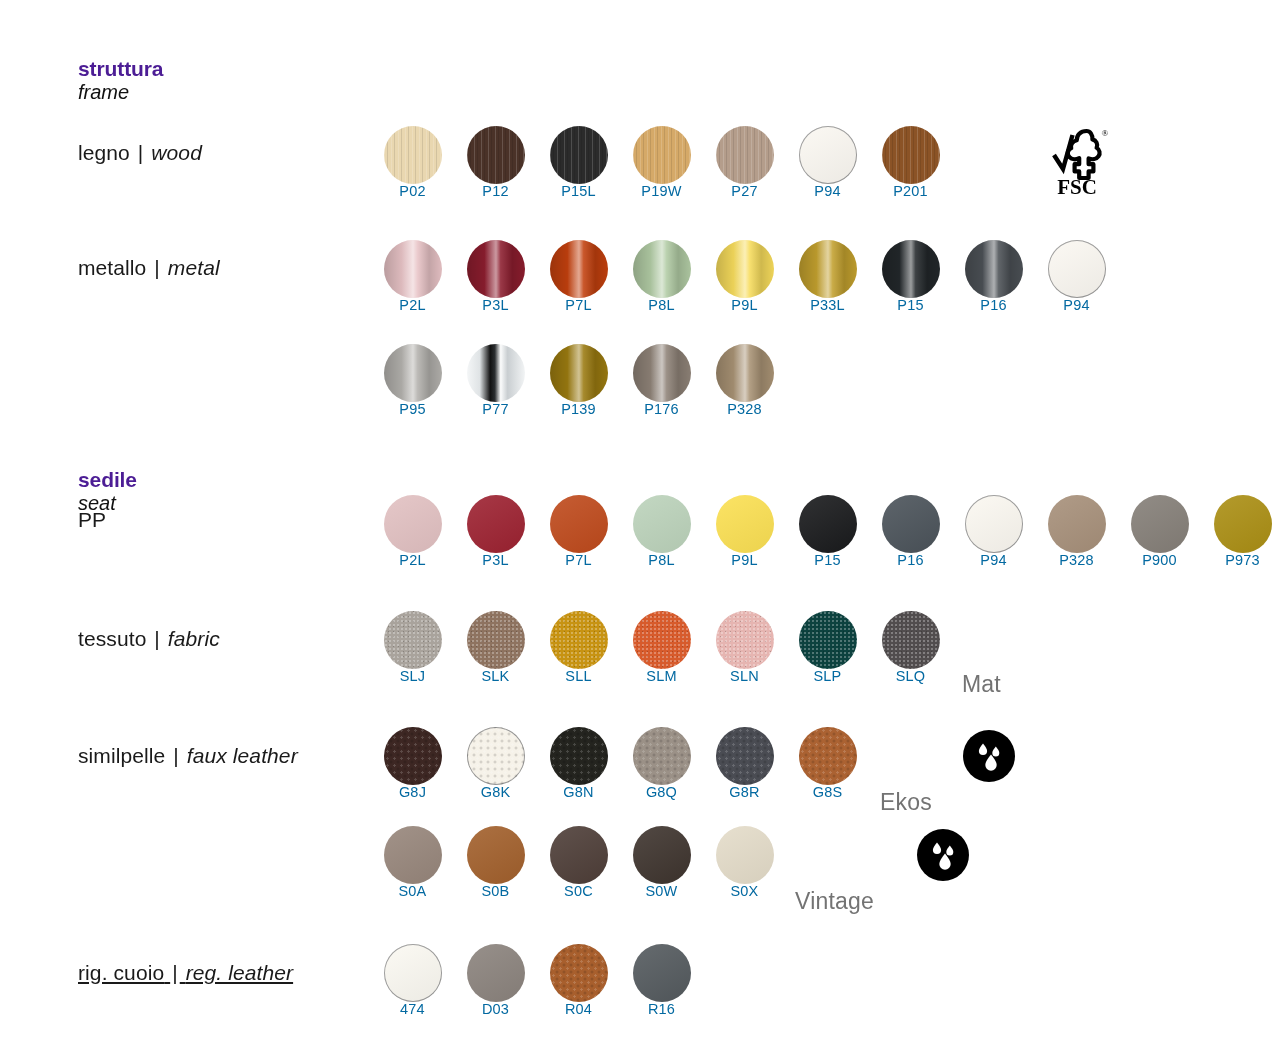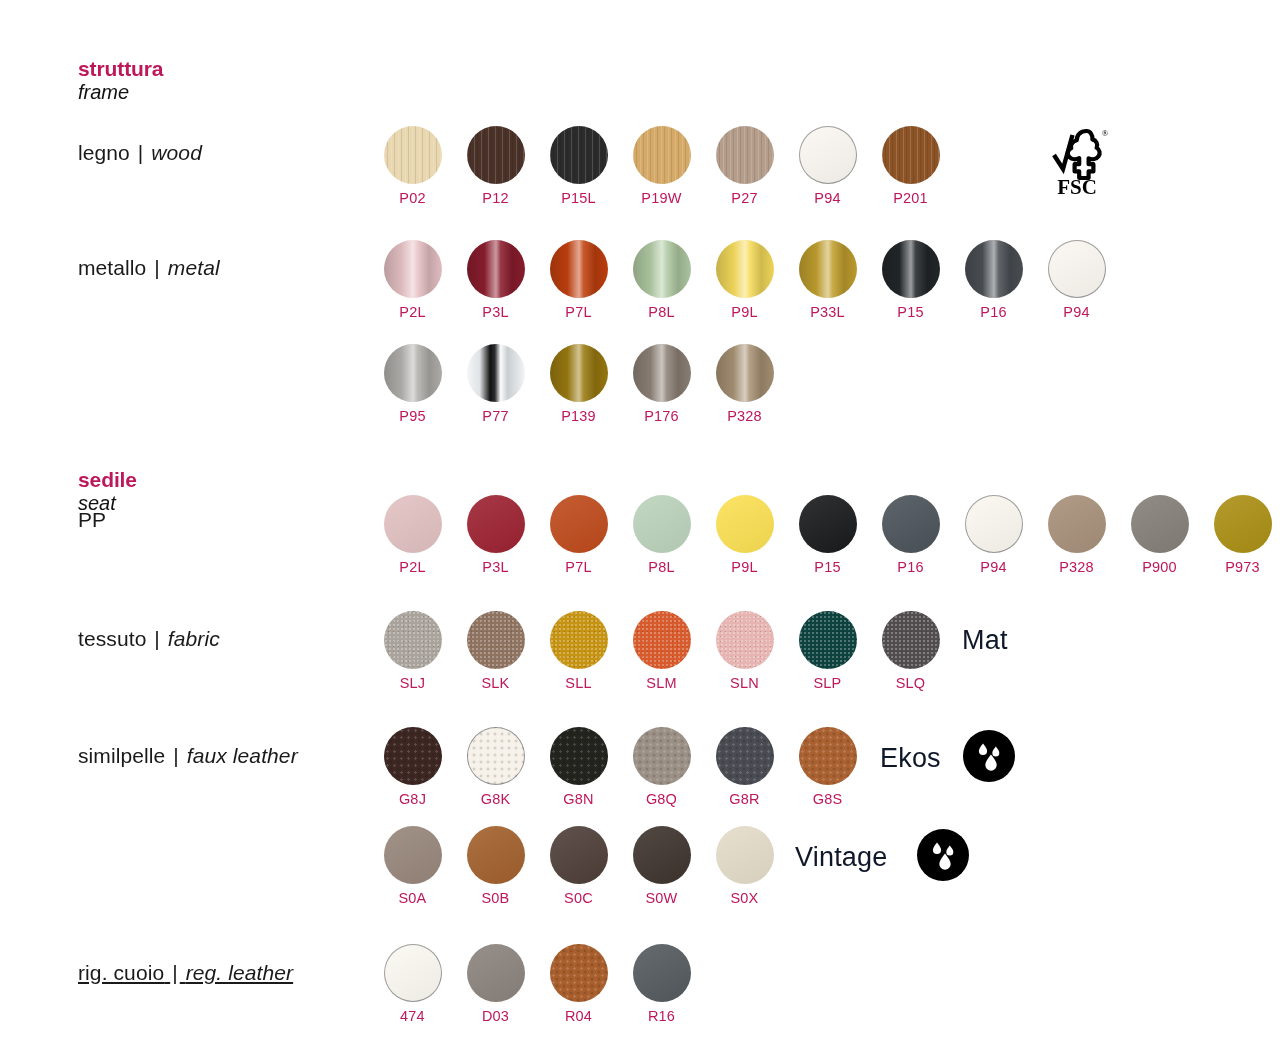--- a/index.html
+++ b/index.html
@@ -22,21 +22,21 @@
   .section-head {
     position: absolute;
     left: 78px;
     line-height: 1.16;
   }
   .section-head .it {
     display: block;
     font-weight: 700;
     font-size: 21px;
     letter-spacing: -0.1px;
-    color: #be185d;
+    color: #4c1d95;
   }
   .section-head .en {
     display: block;
     font-style: italic;
     font-weight: 400;
     font-size: 20px;
     color: #111;
   }
 
   
@@ -67,23 +67,22 @@
   }
   .swatch {
     width: 58px;
     height: 58px;
     border-radius: 50%;
     position: relative;
     overflow: hidden;
   }
   .swatch.outlined { box-shadow: inset 0 0 0 1px #9a9a9a; }
   .swatch-code {
-    margin-top: 7px;
     font-size: 14.5px;
-    color: #be185d;
+    color: #0369a1;
     letter-spacing: 0.2px;
     line-height: 1;
   }
 
   
   .tex-wood::after {
     content: "";
     position: absolute; inset: 0;
     background: repeating-linear-gradient(90deg,
        rgba(255,255,255,0.16) 0px, rgba(255,255,255,0.16) 1px,
@@ -122,23 +121,24 @@
   }
   .tex-smooth::after {
     content: "";
     position: absolute; inset: 0;
     background: linear-gradient(150deg, rgba(255,255,255,0.10), rgba(0,0,0,0.06));
   }
 
   
   .side-label {
     position: absolute;
-    font-size: 27px;
-    color: #0f172a;
+    font-size: 23px;
+    color: #737373;
     letter-spacing: 0.2px;
+    margin-top: 46px;
   }
 
   
   .drop-badge {
     position: absolute;
     width: 52px;
     height: 52px;
   }
 
   

